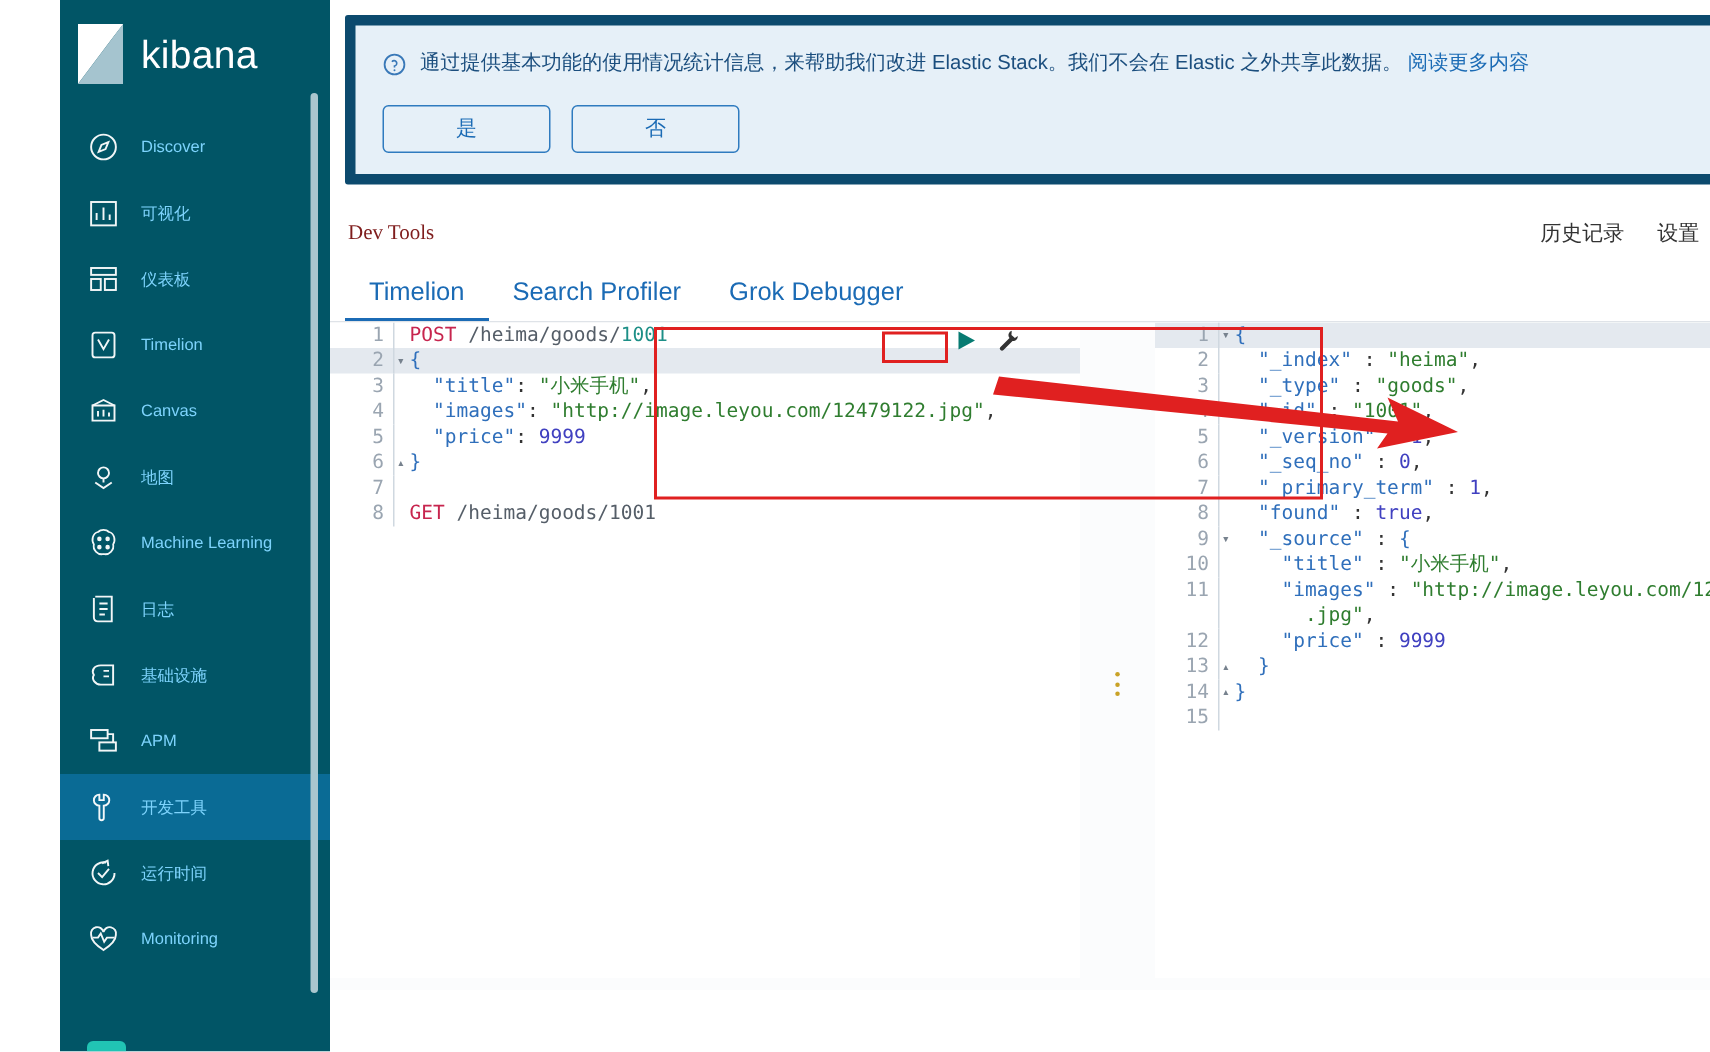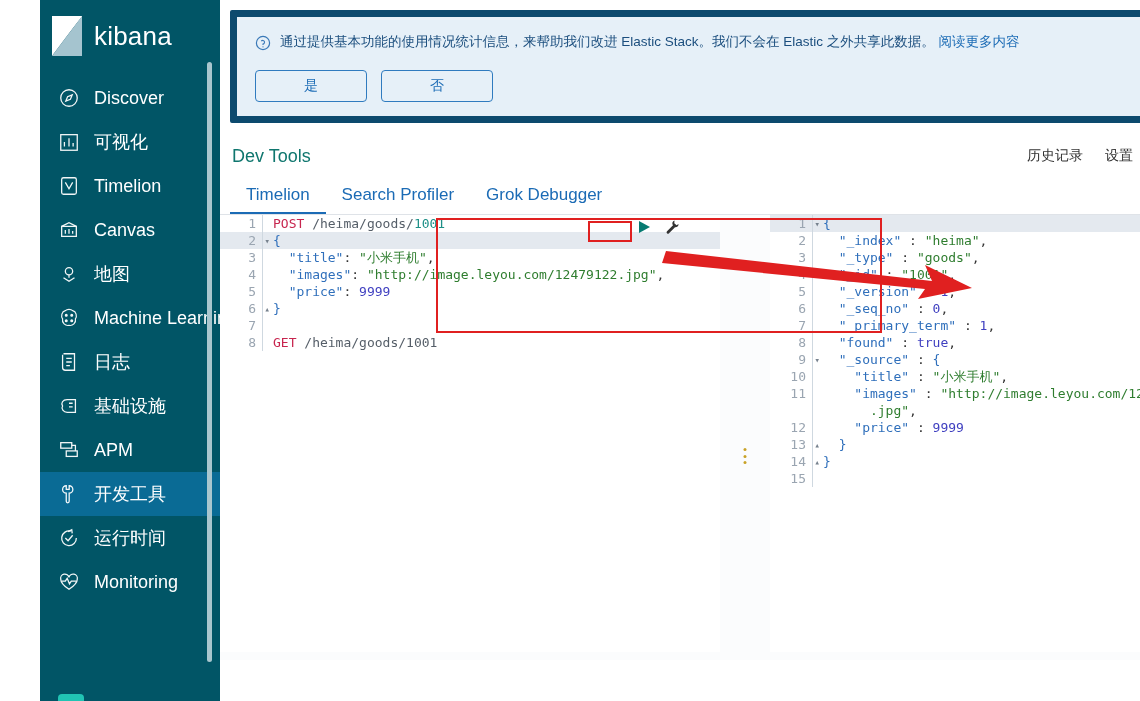--- a/index.html
+++ b/index.html
@@ -26,21 +26,21 @@
   .brand-title {
     color: #ffffff; font-size: 26px; letter-spacing: .2px; font-weight: 400;
   }
   .nav { padding-top: 4px; }
   .nav-item {
     height: 44px; display: flex; align-items: center; gap: 14px;
     padding-left: 18px; cursor: pointer; position: relative;
   }
   .nav-item.active { background: #0a6b95; }
   .nav-ico { width: 22px; height: 22px; flex: 0 0 22px; display:block; opacity: .95; }
-  .nav-label { color: #ffffff; font-size: 18px; white-space: nowrap; }
+  .nav-label { color: #7dd3fc; font-size: 11px; white-space: nowrap; }
   .sb-scroll {
     position: absolute; right: 8px; top: 62px; width: 5px; height: 600px;
     background: #a9c6ce; border-radius: 3px;
   }
   .sb-collapse {
     position: absolute; left: 18px; bottom: 0px; width: 26px; height: 7px;
     background: #21c4b4; border-radius: 4px 4px 0 0;
   }
 
   
@@ -62,21 +62,21 @@
     width: 112px; height: 32px; border: 1px solid #2f7bbf; border-radius: 4px;
     background: #e6f0f8; color: #1b6bb5; font-size: 14px;
     font-family: "Liberation Sans", sans-serif; cursor: pointer;
   }
 
   
   .app-head {
     display: flex; align-items: center; justify-content: space-between;
     padding: 0 8px 0 12px; height: 38px; margin-top: 14px;
   }
-  .app-title { font-size: 18px; color: #0f766e; }
+  .app-title { font-size: 14px; color: #7f1d1d; font-family: Liberation Serif, serif; }
   .head-links { display: flex; gap: 22px; font-size: 14px; }
   .head-link { color: #333; cursor: pointer; }
 
   
   .tabs {
     display: flex; gap: 0px; padding-left: 10px;
     border-bottom: 1px solid #dfe3e8; height: 40px; align-items: flex-end;
   }
   .tab {
     padding: 0 16px 9px 16px; font-size: 17px; color: #1b6bb5; cursor: pointer;
@@ -174,20 +174,28 @@
       </div>
 
       <div class="nav-item">
         <svg class="nav-ico" viewBox="0 0 24 24" fill="none" stroke="#fff" stroke-width="1.4">
           <rect x="3" y="4" width="18" height="17"></rect>
             <path d="M7 17 V12 M12 17 V8 M16.5 17 V13"></path>
         </svg>
         <span class="nav-label">可视化</span>
       </div>
 
+      <div class="nav-item">
+        <svg class="nav-ico" viewBox="0 0 24 24" fill="none" stroke="#fff" stroke-width="1.4">
+          <rect x="3" y="4" width="18" height="5"></rect>
+            <rect x="3" y="12" width="7" height="8"></rect>
+            <rect x="13" y="12" width="8" height="8"></rect>
+        </svg>
+        <span class="nav-label">仪表板</span>
+      </div>
 
       <div class="nav-item">
         <svg class="nav-ico" viewBox="0 0 24 24" fill="none" stroke="#fff" stroke-width="1.4">
           <rect x="4" y="3" width="16" height="18" rx="2"></rect>
             <path d="M8 8 L12 15 L16 8"></path>
         </svg>
         <span class="nav-label">Timelion</span>
       </div>
 
       <div class="nav-item">

